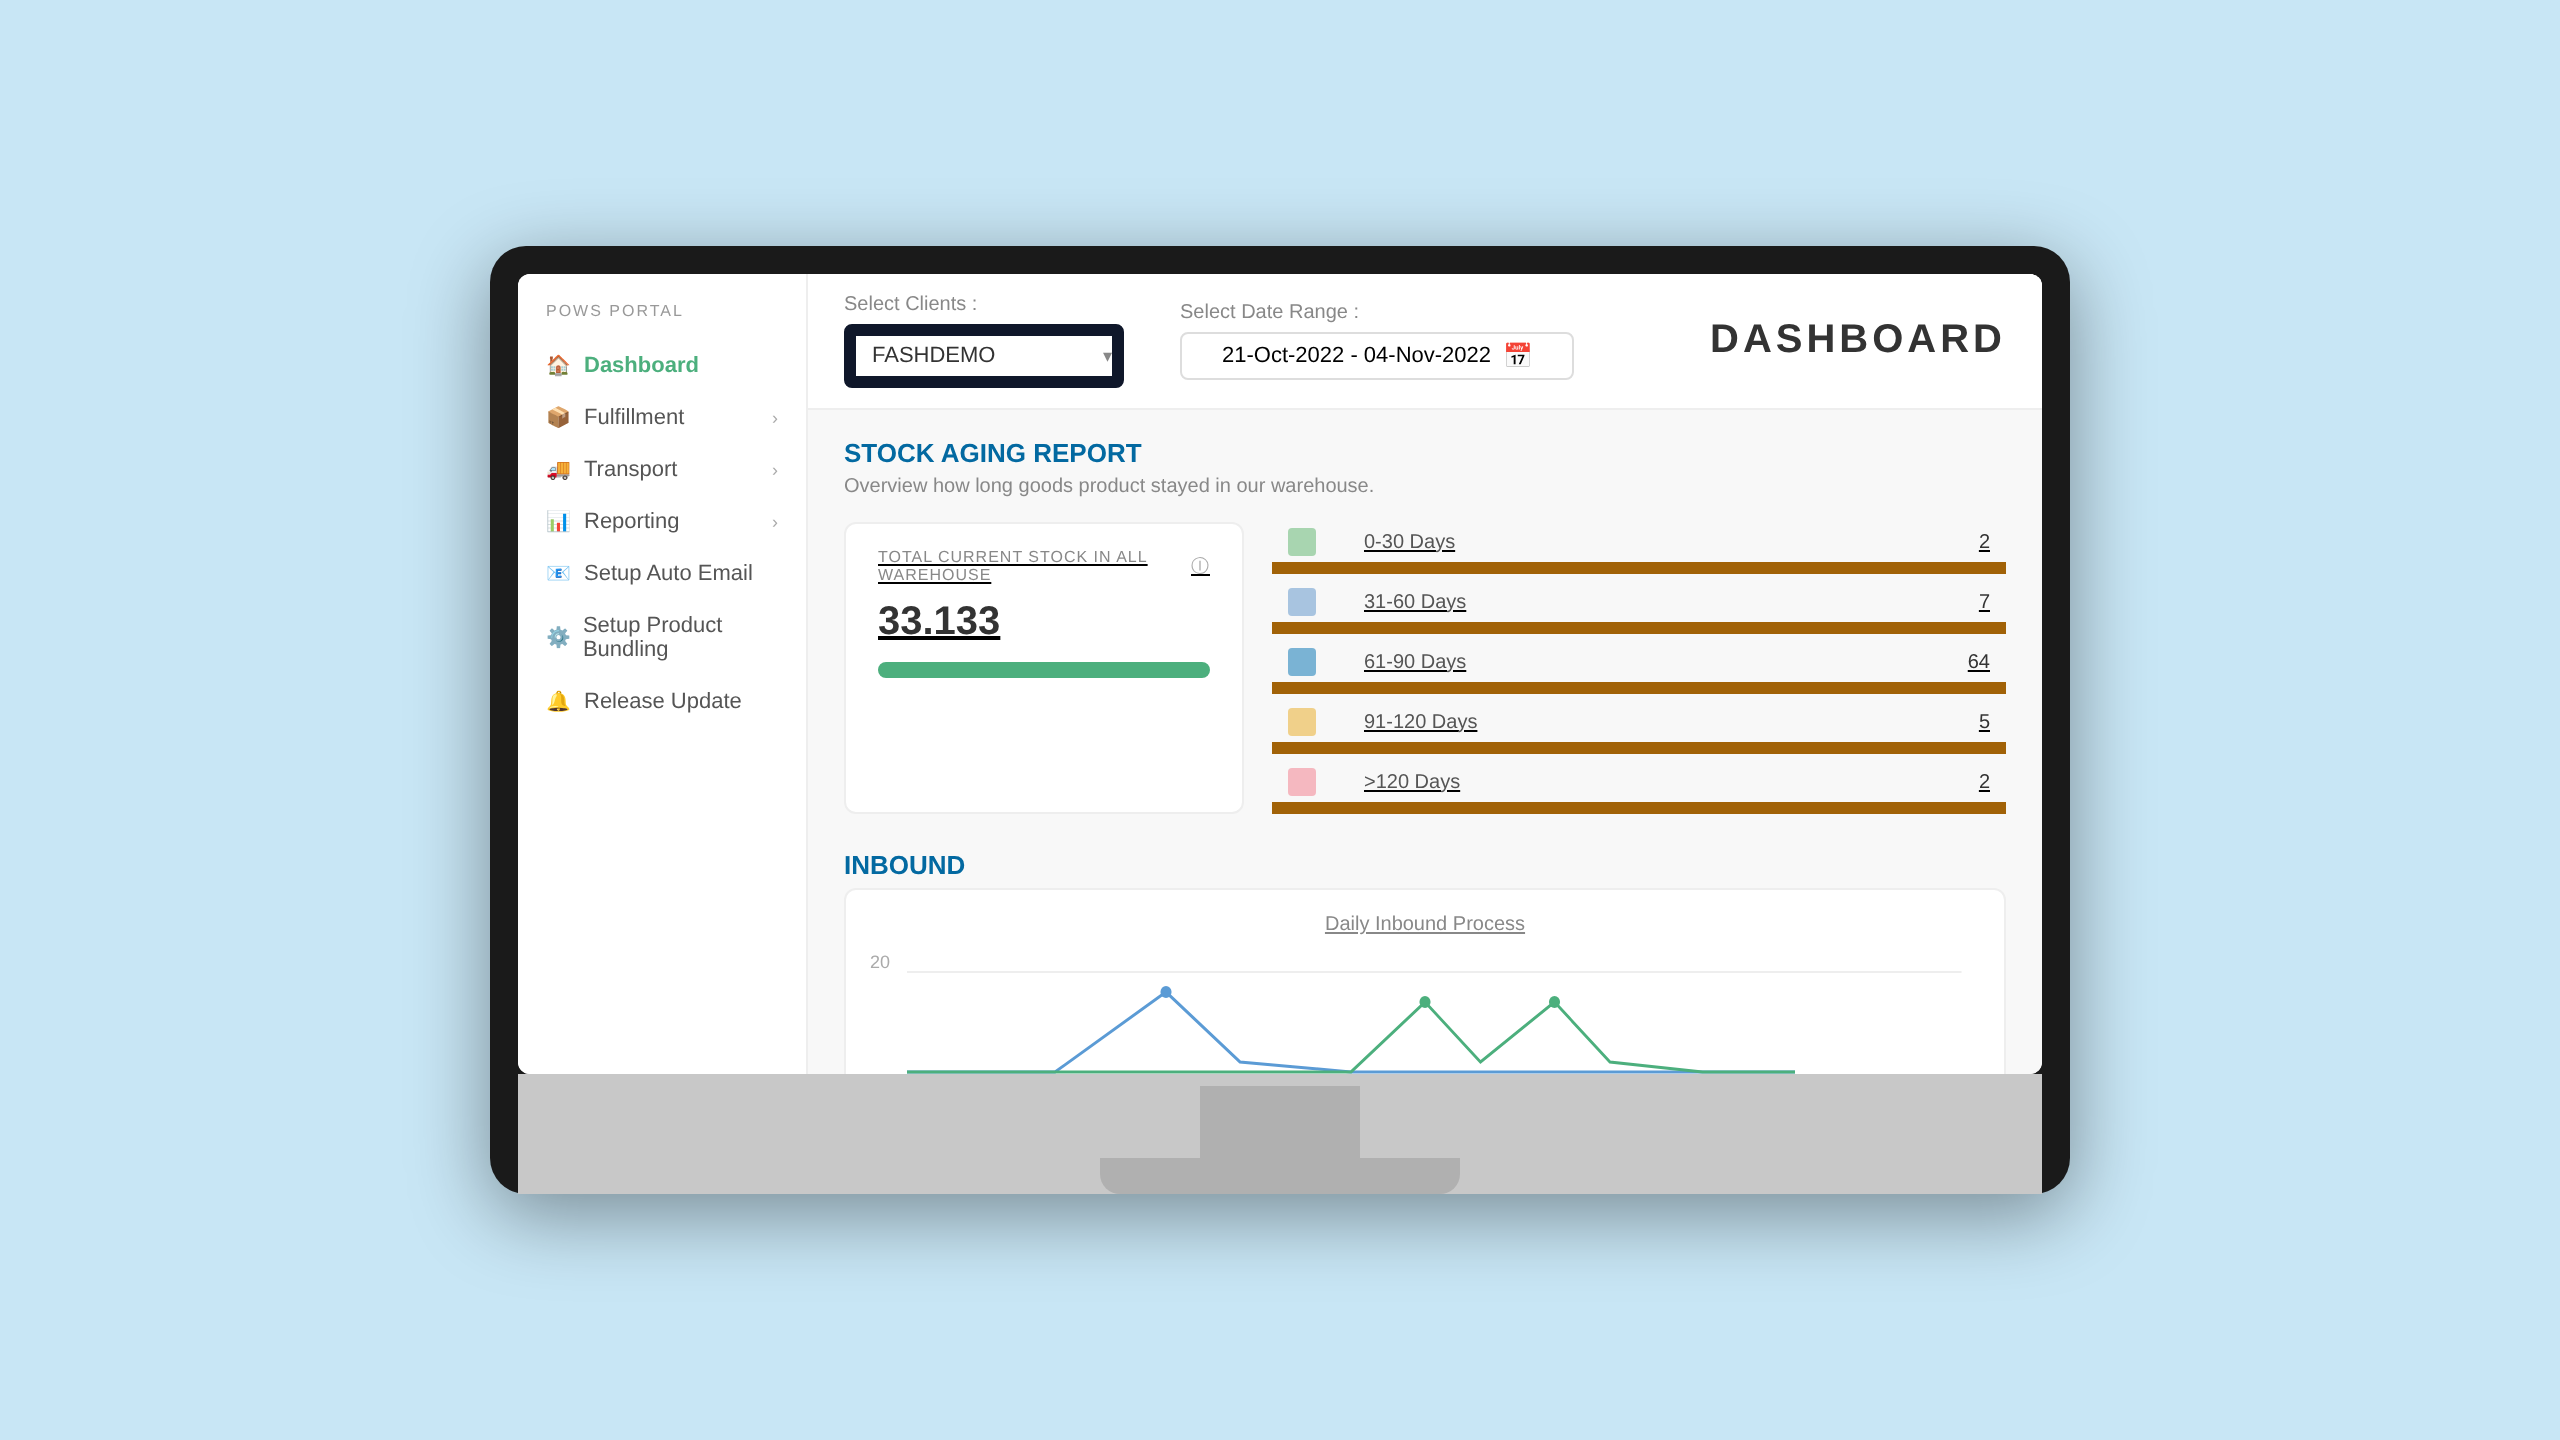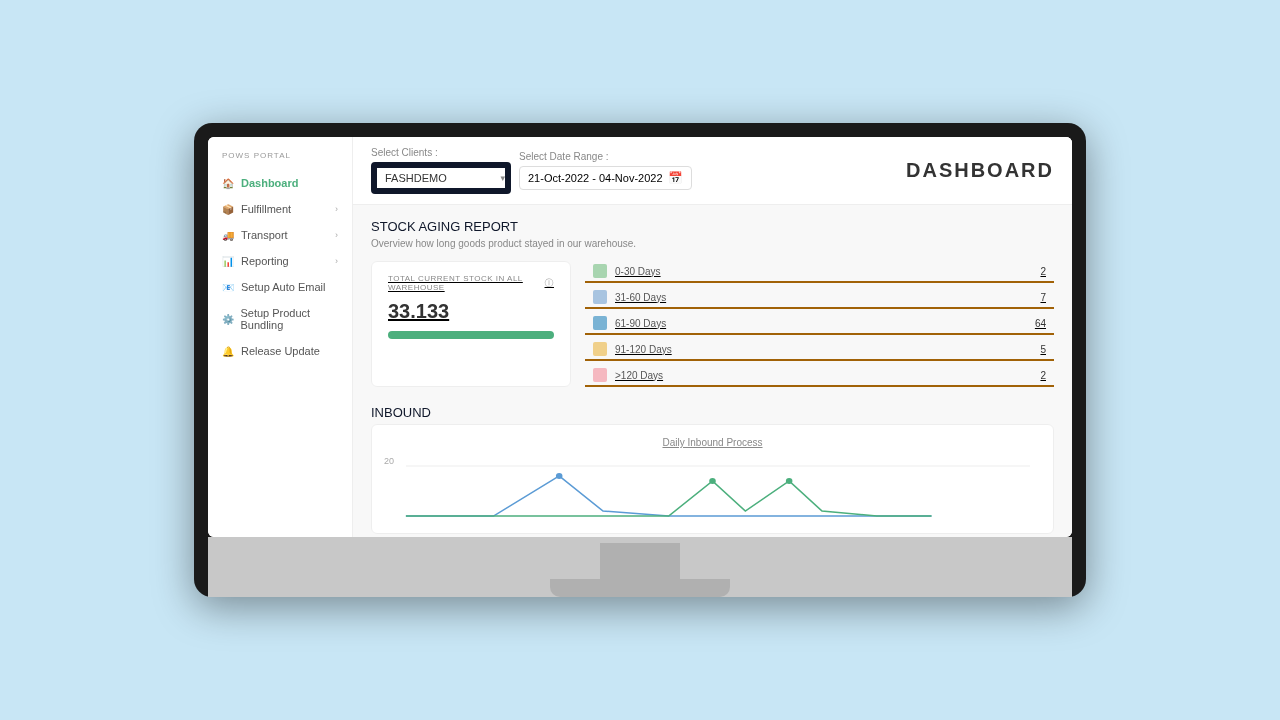--- a/index.html
+++ b/index.html
@@ -9,21 +9,21 @@
       justify-content: center;
       align-items: center;
       height: 100vh;
       font-family: Arial, sans-serif;
     }
 
     .monitor-outer {
       background: #1a1a1a;
       border-radius: 18px;
       padding: 14px 14px 0 14px;
-      width: 892px;
+      width: 790px;
       box-shadow: 0 10px 40px rgba(0,0,0,0.4);
     }
 
     .monitor-screen {
       background: #fff;
       border-radius: 6px;
       overflow: hidden;
       display: flex;
       height: 400px;
     }
@@ -111,21 +111,21 @@
       display: flex;
       flex-direction: column;
       background: #f8f8f8;
     }
 
     .top-bar {
       background: #fff;
       padding: 10px 18px;
       display: flex;
       align-items: center;
-      gap: 8px;
+      gap: 28px;
       border-bottom: 1px solid #eee;
     }
 
     .top-bar .field-label {
       font-size: 10px;
       color: #888;
       margin-bottom: 4px;
     }
 
     .top-bar .select-wrap {
@@ -152,21 +152,21 @@
       font-size: 9px;
       color: #888;
       pointer-events: none;
     }
 
     .date-range-wrap {
       display: flex;
       align-items: center;
       border: 1px solid #ddd;
       border-radius: 4px;
-      padding: 4px 8px;
+      padding: 4px 20px;
       font-size: 11px;
       background: #fff;
       gap: 6px;
     }
 
     .date-range-wrap .cal-icon {
       color: #888;
       font-size: 12px;
     }
 
@@ -179,22 +179,22 @@
     }
 
     .content-area {
       padding: 14px 18px;
       overflow-y: auto;
       flex: 1;
     }
 
     .section-title {
       font-size: 13px;
-      font-weight: normal;
-      color: #0f172a;
+      font-weight: bold;
+      color: #0369a1;
       margin-bottom: 4px;
     }
 
     .section-subtitle {
       font-size: 10px;
       color: #888;
       margin-bottom: 12px;
     }
 
     .stock-row {
@@ -242,23 +242,23 @@
       display: flex;
       flex-direction: column;
       gap: 4px;
     }
 
     .legend-row {
       display: flex;
       align-items: center;
       font-size: 10px;
       color: #555;
-      gap: 8px;
+      gap: 24px;
       padding: 3px 8px;
-      border-bottom: 2px solid #a16207;
+      border-bottom: 6px solid #a16207;
     }
 
     .legend-color {
       width: 14px;
       height: 14px;
       border-radius: 2px;
       flex-shrink: 0;
     }
 
     .legend-label {

